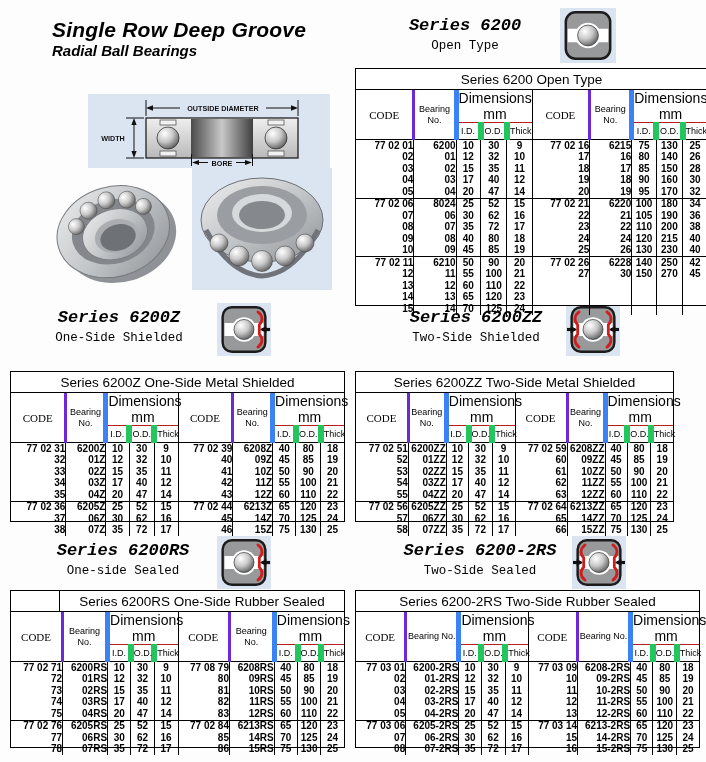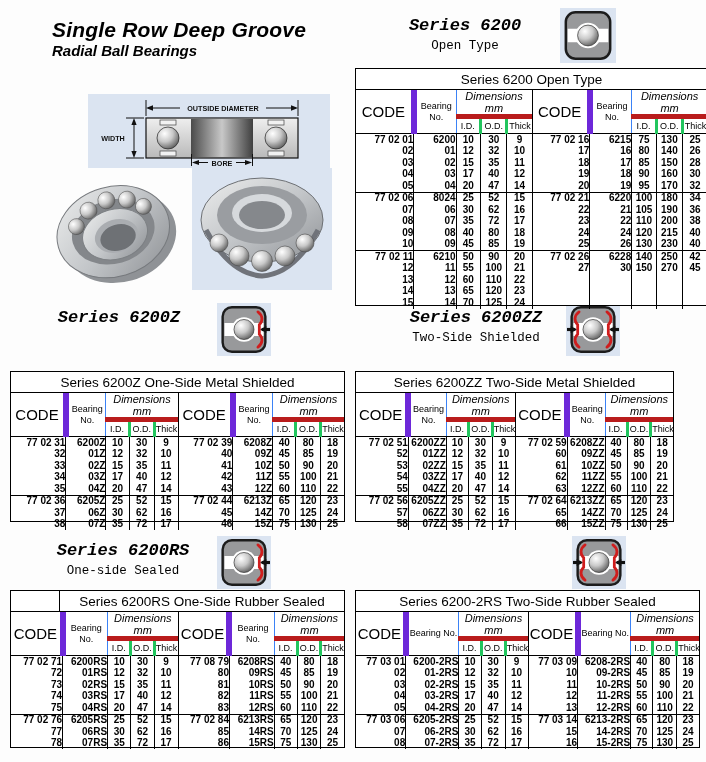--- a/index.html
+++ b/index.html
@@ -37,24 +37,24 @@
   .table4{left:355px;top:590px;width:345px;height:158px;}
   .t-title{display:flex;border-bottom:1px solid #000;height:20px;align-items:center;flex:none;}
   .t-title-ind{width:48px;height:100%;border-right:1px solid #000;flex:none;}
   .t-title-text{flex:1;text-align:center;font-size:13.5px;}
   .t-body{flex:1;display:flex;align-items:stretch;min-height:0;}
   table.t-half{width:50%;height:100%;border-collapse:collapse;table-layout:fixed;}
   table.t-half + table.t-half{border-left:1px solid #000;}
   .t-half th,.t-half td{padding:0;font-weight:normal;}
   .t-half thead tr:first-child{height:20px;}
   .t-half thead tr:last-child{height:17px;}
-  .h-code{font-size:15px;border-right:6px solid #6d28d9;border-bottom:1px solid #000;}
-  .h-bearing{font-size:9px;line-height:1.15;border-right:1px solid #3b82f6;border-bottom:1px solid #000;}
-  .h-dims{font-size:11px;border-bottom:5px solid #b91c1c;font-style:italic;}
-  .h-sub{font-size:9px;border-right:3px solid #22c55e;border-bottom:1px solid #000;}
+  .h-code{font-size:11px;border-right:3px solid #6d28d9;border-bottom:1px solid #000;font-family:Liberation Serif, serif;}
+  .h-bearing{font-size:9px;line-height:1.15;border-right:5px solid #3b82f6;border-bottom:1px solid #000;}
+  .h-dims{font-size:14px;border-bottom:1px solid #b91c1c;}
+  .h-sub{font-size:9px;border-right:6px solid #22c55e;border-bottom:1px solid #000;}
   .h-last{border-right:none;}
   .t-half tbody td{font-size:10px;font-weight:bold;height:11.5px;line-height:1;}
   .c-code{text-align:right;padding-right:5px;border-right:1px solid #000;}
   .c-bearing{text-align:right;padding-right:7px;border-right:1px solid #000;}
   .c-dim{text-align:center;border-right:1px solid #000;}
   .c-last{border-right:none;}
   .t-half tr.gs td{border-top:1px solid #000;}
 
   .dg-label{font-size:7.2px;font-weight:bold;font-family:"Liberation Sans",sans-serif;fill:#111;}
 </style>
@@ -166,20 +166,21 @@
   </div>
   <div class="bearing-icon sec0-icon"><svg viewBox="0 0 56 54" width="100%" height="100%">
         <rect x="5" y="3" width="46" height="48" rx="10" fill="#98999b" stroke="#1c1c1c" stroke-width="2.6"></rect>
         <rect x="7" y="20" width="42" height="14" fill="#fff"></rect>
         <circle cx="28" cy="27" r="13.2" fill="#fff"></circle>
         <circle cx="28" cy="27" r="10.8" fill="url(#ballG)" stroke="#2a2a2a" stroke-width="0.7"></circle>
       </svg></div>
 
   <div class="sec-text sec1-text">
     <div class="series-title">Series 6200Z</div>
+    <div class="series-sub">One-Side Shielded</div>
   </div>
   <div class="bearing-icon sec1-icon"><svg viewBox="0 0 56 54" width="100%" height="100%">
         <rect x="5" y="3" width="46" height="48" rx="10" fill="#98999b" stroke="#1c1c1c" stroke-width="2.6"></rect>
         <rect x="7" y="20" width="42" height="14" fill="#fff"></rect>
         <circle cx="28" cy="27" r="13.2" fill="#fff"></circle>
         <circle cx="28" cy="27" r="10.8" fill="url(#ballG)" stroke="#2a2a2a" stroke-width="0.7"></circle>
         <g>
           <path d="M43 8 C 48.5 12 48.5 18 44.5 22 L44.5 32 C 48.5 36 48.5 42 43 46" fill="none" stroke="#cf1d1d" stroke-width="3" stroke-linecap="round"></path>
           <path d="M56 27 H47" stroke="#111" stroke-width="3.4"></path>
           <polygon points="45.5,27 52,23.2 52,30.8" fill="#111"></polygon>
@@ -216,20 +217,24 @@
         <rect x="7" y="20" width="42" height="14" fill="#fff"></rect>
         <circle cx="28" cy="27" r="13.2" fill="#fff"></circle>
         <circle cx="28" cy="27" r="10.8" fill="url(#ballG)" stroke="#2a2a2a" stroke-width="0.7"></circle>
         <g>
           <path d="M43 8 C 48.5 12 48.5 18 44.5 22 L44.5 32 C 48.5 36 48.5 42 43 46" fill="none" stroke="#cf1d1d" stroke-width="3" stroke-linecap="round"></path>
           <path d="M56 27 H47" stroke="#111" stroke-width="3.4"></path>
           <polygon points="45.5,27 52,23.2 52,30.8" fill="#111"></polygon>
         </g>
       </svg></div>
 
+  <div class="sec-text sec4-text">
+    <div class="series-title">Series 6200-2RS</div>
+    <div class="series-sub">Two-Side Sealed</div>
+  </div>
   <div class="bearing-icon sec4-icon"><svg viewBox="0 0 56 54" width="100%" height="100%">
         <rect x="5" y="3" width="46" height="48" rx="10" fill="#98999b" stroke="#1c1c1c" stroke-width="2.6"></rect>
         <rect x="7" y="20" width="42" height="14" fill="#fff"></rect>
         <circle cx="28" cy="27" r="13.2" fill="#fff"></circle>
         <circle cx="28" cy="27" r="10.8" fill="url(#ballG)" stroke="#2a2a2a" stroke-width="0.7"></circle>
         <g>
           <path d="M43 8 C 48.5 12 48.5 18 44.5 22 L44.5 32 C 48.5 36 48.5 42 43 46" fill="none" stroke="#cf1d1d" stroke-width="3" stroke-linecap="round"></path>
           <path d="M56 27 H47" stroke="#111" stroke-width="3.4"></path>
           <polygon points="45.5,27 52,23.2 52,30.8" fill="#111"></polygon>
         </g>

